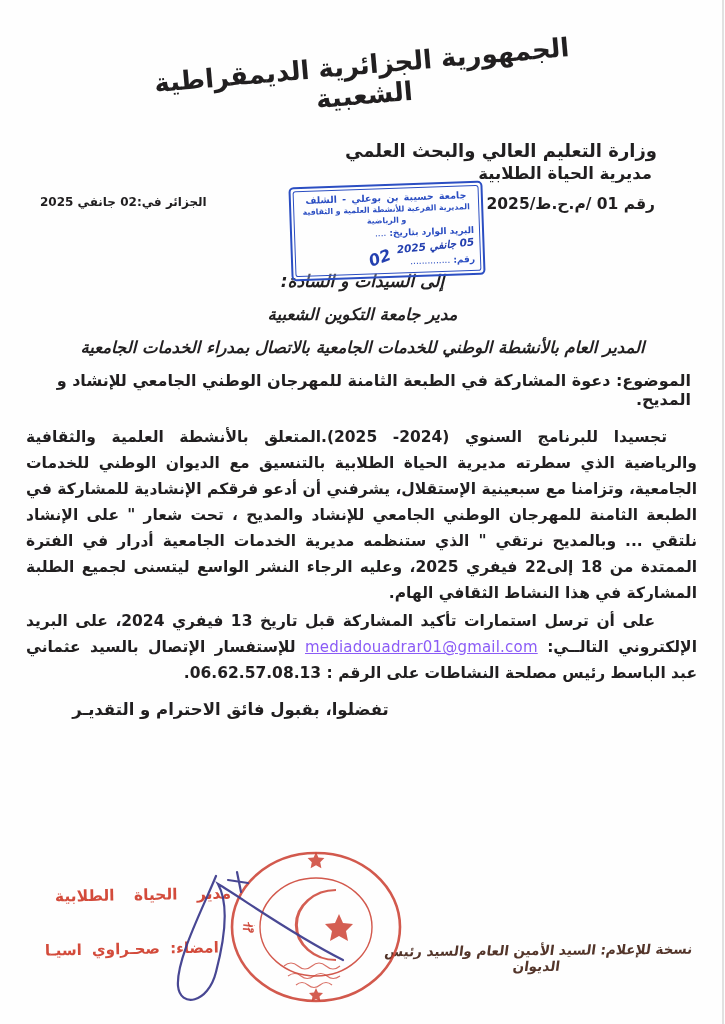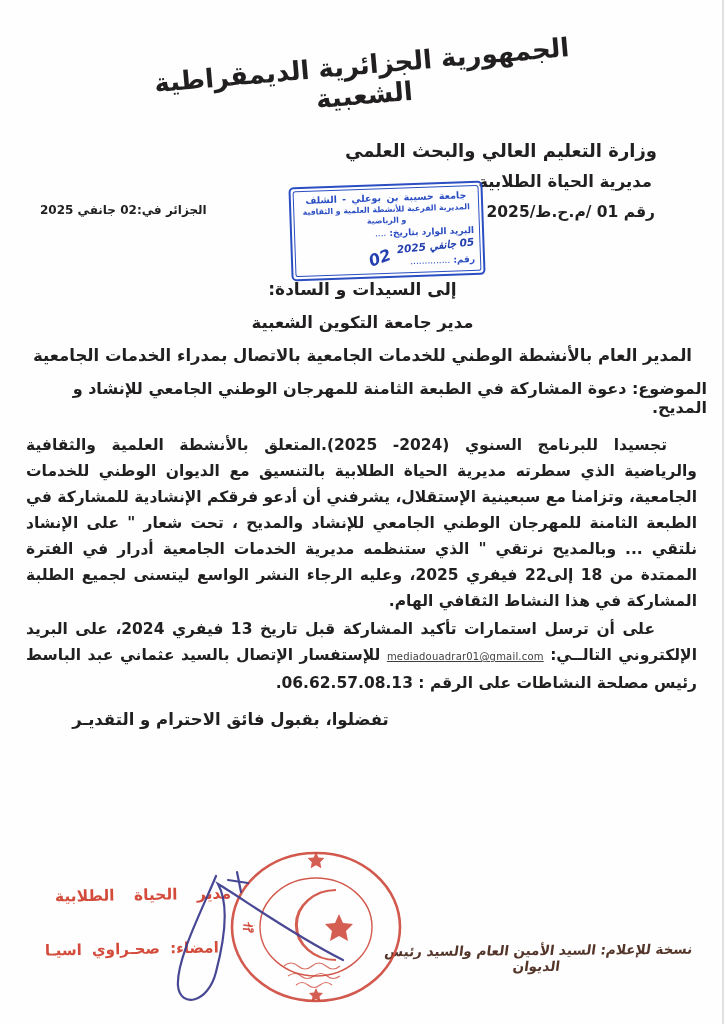--- a/index.html
+++ b/index.html
@@ -18,21 +18,21 @@
 
   
   .calligraphy{
     width:470px;margin:50px auto 0;
     text-align:center;
     font-size:26px;font-weight:bold;
     transform:rotate(-5deg);
     letter-spacing:.5px;
   }
   .ministry{margin-top:30px;padding-right:68px;font-size:18px;font-weight:bold;}
-  .directorate{margin-top:11px;padding-right:73px;font-size:16.5px;font-weight:bold;}
+  .directorate{margin-top:3px;padding-right:73px;font-size:16.5px;font-weight:bold;}
   .ref-row{margin-top:12px;padding:0 70px 0 40px;display:flex;justify-content:space-between;align-items:flex-start;}
   .ref-number{font-size:15.5px;font-weight:bold;}
   .city-date{font-size:12px;font-weight:bold;}
 
   
   .received-stamp{
     position:absolute;left:290px;top:184px;width:194px;
     border:2px solid #2b4ec2;border-radius:5px;
     padding:2px;
     transform:rotate(-2deg);
@@ -47,41 +47,41 @@
   .rs-dots{letter-spacing:1.5px;font-weight:normal;}
   .rs-hand{display:inline-block;font-size:10.5px;color:#2440b0;transform:rotate(-4deg);font-style:italic;}
   .rs-hand-number{
     position:absolute;left:68px;top:-4px;
     font-size:16px;color:#2440b0;font-style:italic;
     transform:rotate(-18deg);display:inline-block;
   }
 
   
   .recipients{margin-top:58px;text-align:center;font-weight:bold;}
-  .recipients p{margin:0 0 14px;}
+  .recipients p{margin:0 0 14px;font-style:italic;}
   .rec-salutation{font-size:17px;}
   .rec-line{font-size:16.5px;}
 
   
-  .subject-block{padding:0 18px;}
+  .subject-block{padding:0 34px;}
   .subject-block p{margin:0 0 15px;font-size:16px;font-weight:bold;}
 
   
   .body-par{
     margin:12px 28px 0 26px;
     font-size:15.5px;font-weight:700;
     line-height:26px;text-align:justify;
     text-indent:30px;
   }
   .body-par.second{text-indent:42px;margin-top:2px;}
   .email-link{
     direction:ltr;unicode-bidi:embed;
     text-decoration:underline;
-    color:#404040;font-weight:normal;
-    font-size:10px;letter-spacing:.2px;
+    color:#8b5cf6;font-weight:normal;
+    font-size:15px;letter-spacing:.2px;
   }
 
   
   .closing{
     margin:14px 288px 0 24px;
     text-align:center;font-weight:bold;font-size:16.5px;
     white-space:nowrap;
   }
 
   

